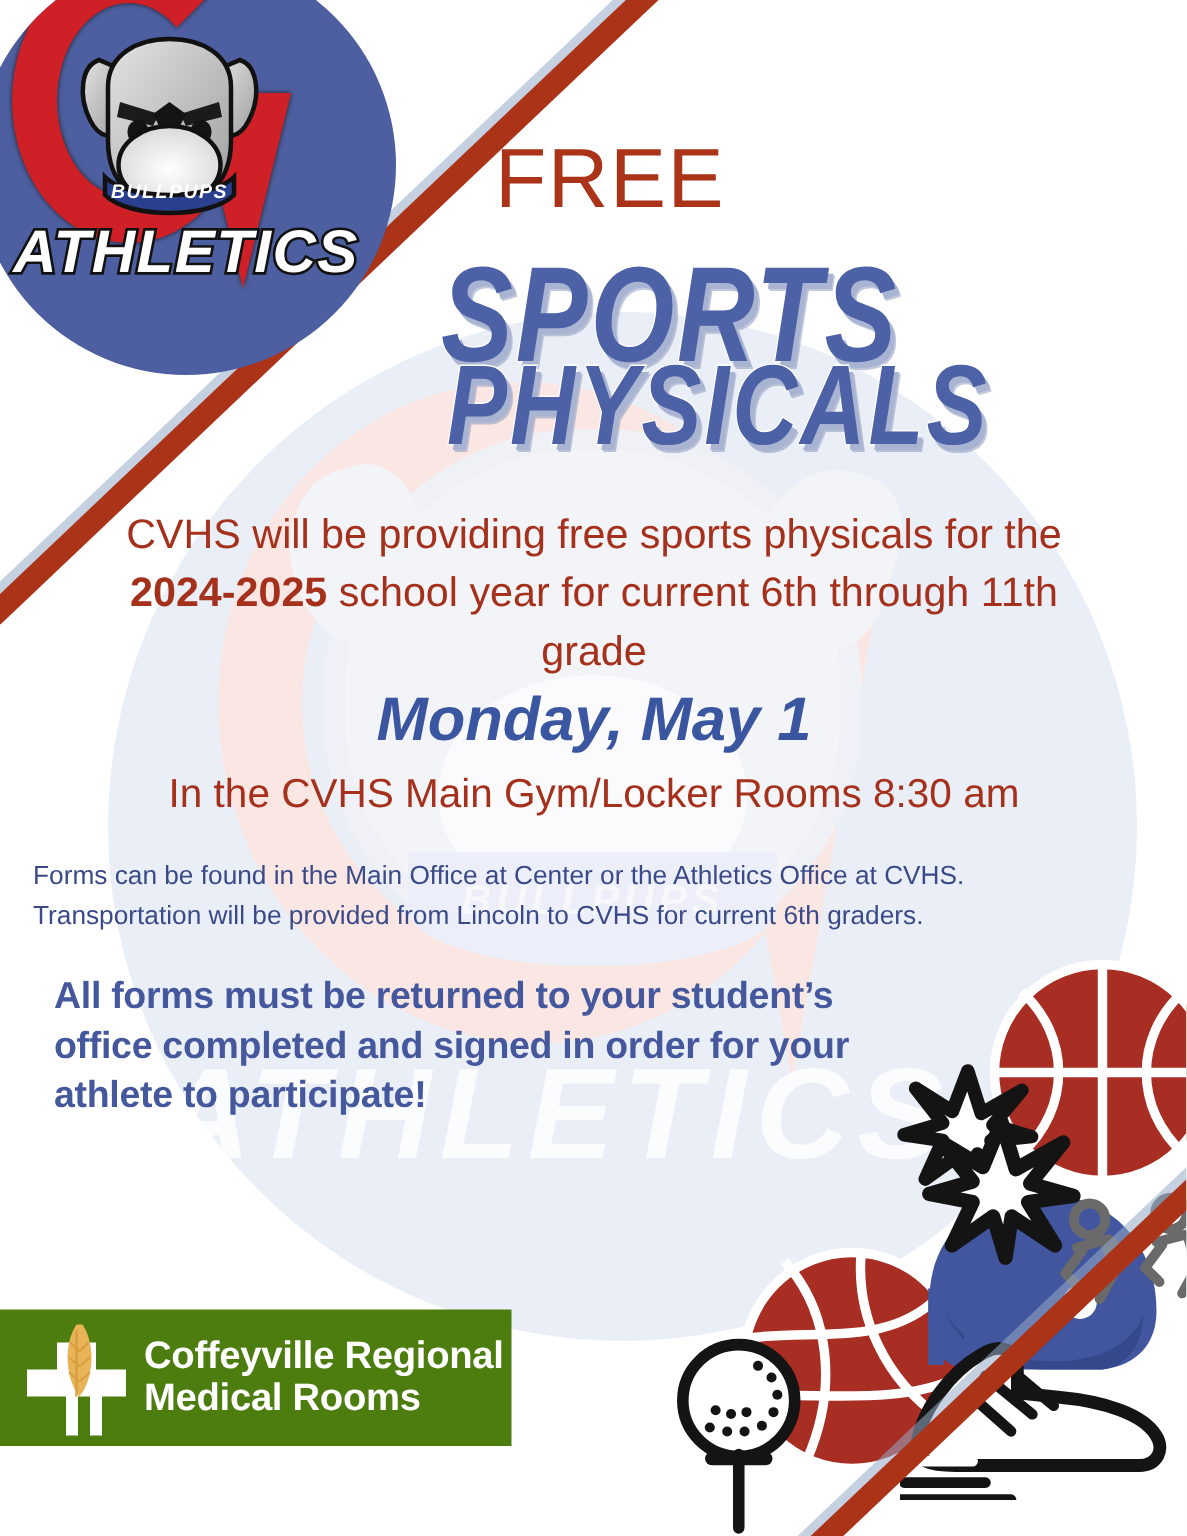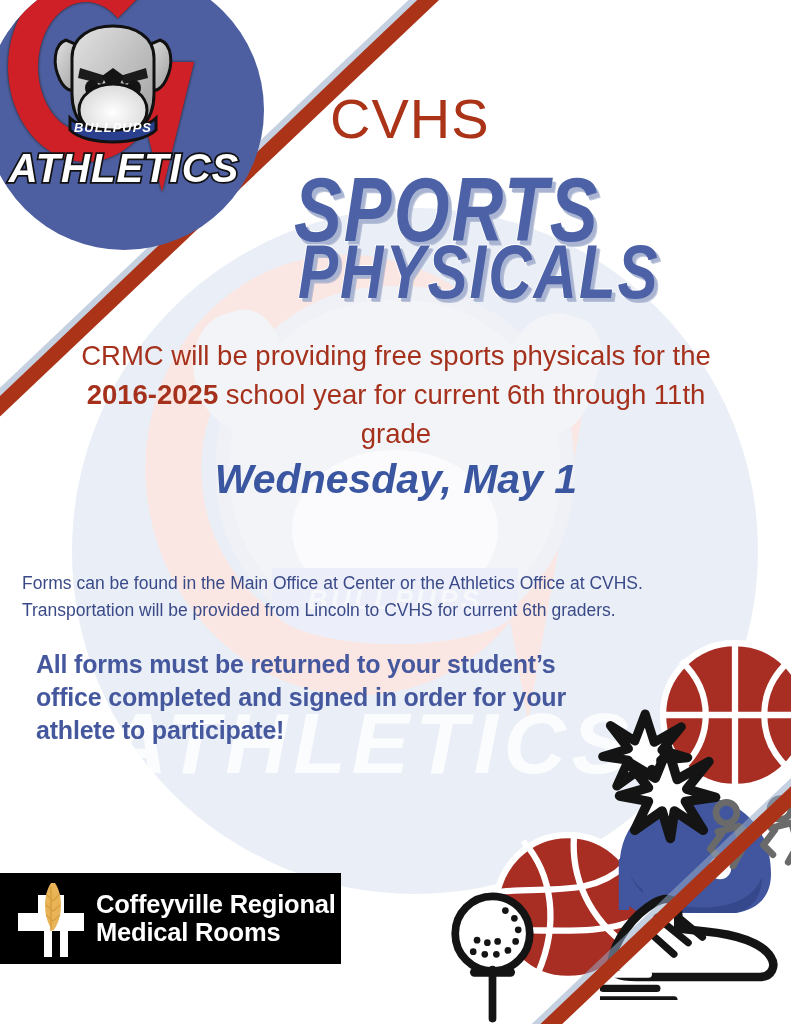--- a/index.html
+++ b/index.html
@@ -269,21 +269,21 @@
     margin-left: 14px;
   }
 
   
   .crmc {
     position: absolute;
     left: 0px;
     top: 873px;
     width: 341px;
     height: 91px;
-    background: #000000;
+    background: #4d7c0f;
     display: flex;
     align-items: center;
   }
   .crmc-mark {
     width: 78px;
     height: 80px;
     margin-left: 14px;
     flex: 0 0 auto;
     position: relative;
   }
@@ -446,27 +446,28 @@
         <ellipse cx="63" cy="88" rx="34" ry="26" fill="url(#muz)" stroke="#111" stroke-width="3"></ellipse>
         <path d="M52 54 L63 46 L74 54 L70 62 L56 62 Z" fill="#141414"></path>
 
         <path d="M20 96 C36 112 90 112 106 96 L106 108 C90 124 36 124 20 108 Z" fill="#2b3f8f" stroke="#111" stroke-width="3"></path>
         <text x="63" y="110" text-anchor="middle" fill="#ffffff" font-family="Liberation Sans, sans-serif" font-size="13" font-weight="bold" font-style="italic" letter-spacing="1">BULLPUPS</text>
       </svg>
     </div>
     <div class="logo-athletics">ATHLETICS</div>
   </div>
 
-  <div class="free">CVHS</div>
+  <div class="free">FREE</div>
   <div class="hl hl-sports">SPORTS</div>
   <div class="hl hl-physicals">PHYSICALS</div>
 
-  <div class="body-red"><span>CRMC will be providing free sports physicals for the </span><b>2016-2025</b><span> school year for current 6th through 11th grade</span></div>
-
-  <div class="date-line">Wednesday, May 1</div>
+  <div class="body-red"><span>CVHS will be providing free sports physicals for the </span><b>2024-2025</b><span> school year for current 6th through 11th grade</span></div>
+
+  <div class="date-line">Monday, May 1</div>
+  <div class="venue-line">In the CVHS Main Gym/Locker Rooms 8:30 am</div>
 
   <div class="forms-note">
     <div>Forms can be found in the Main Office at Center or the Athletics Office at CVHS.</div>
     <div class="it">Transportation will be provided from Lincoln to CVHS for current 6th graders.</div>
   </div>
 
   <div class="must-return">All forms must be returned to your student’s office completed and signed in order for your athlete to participate!</div>
 
   <div class="crmc">
     <div class="crmc-mark">

